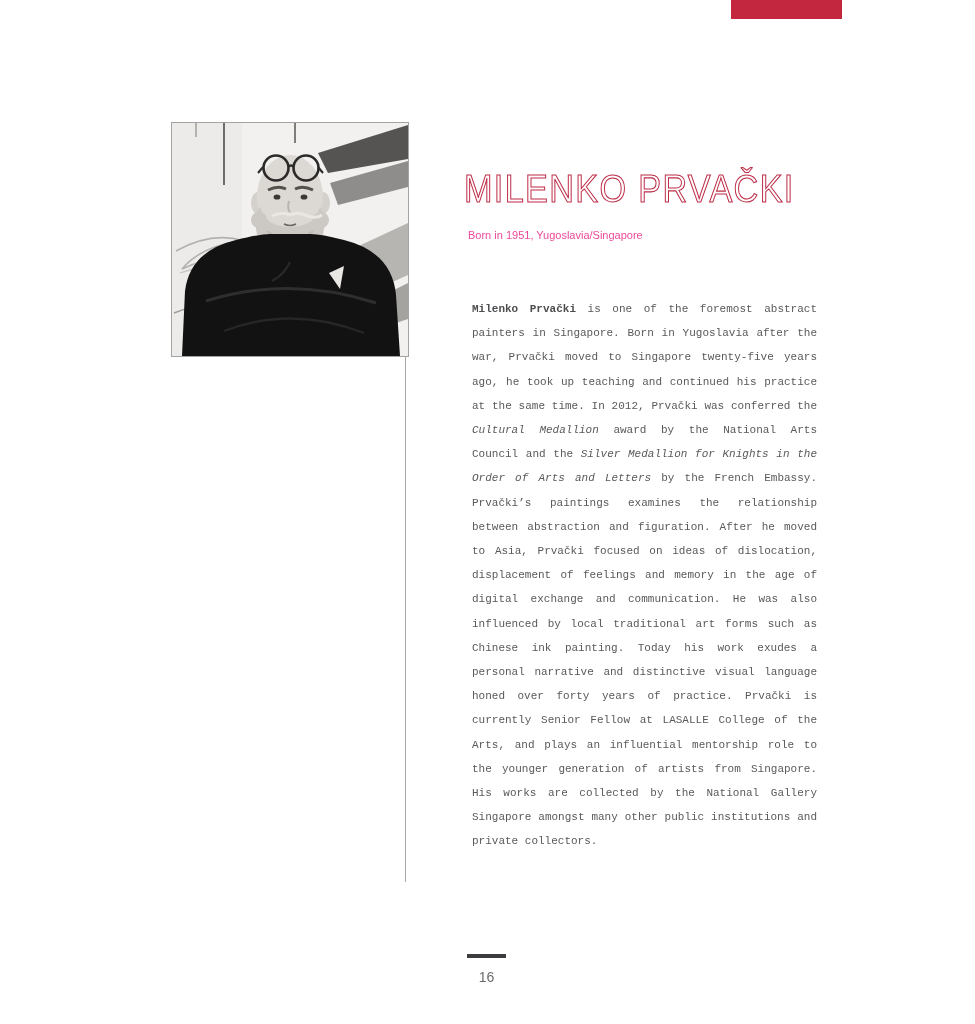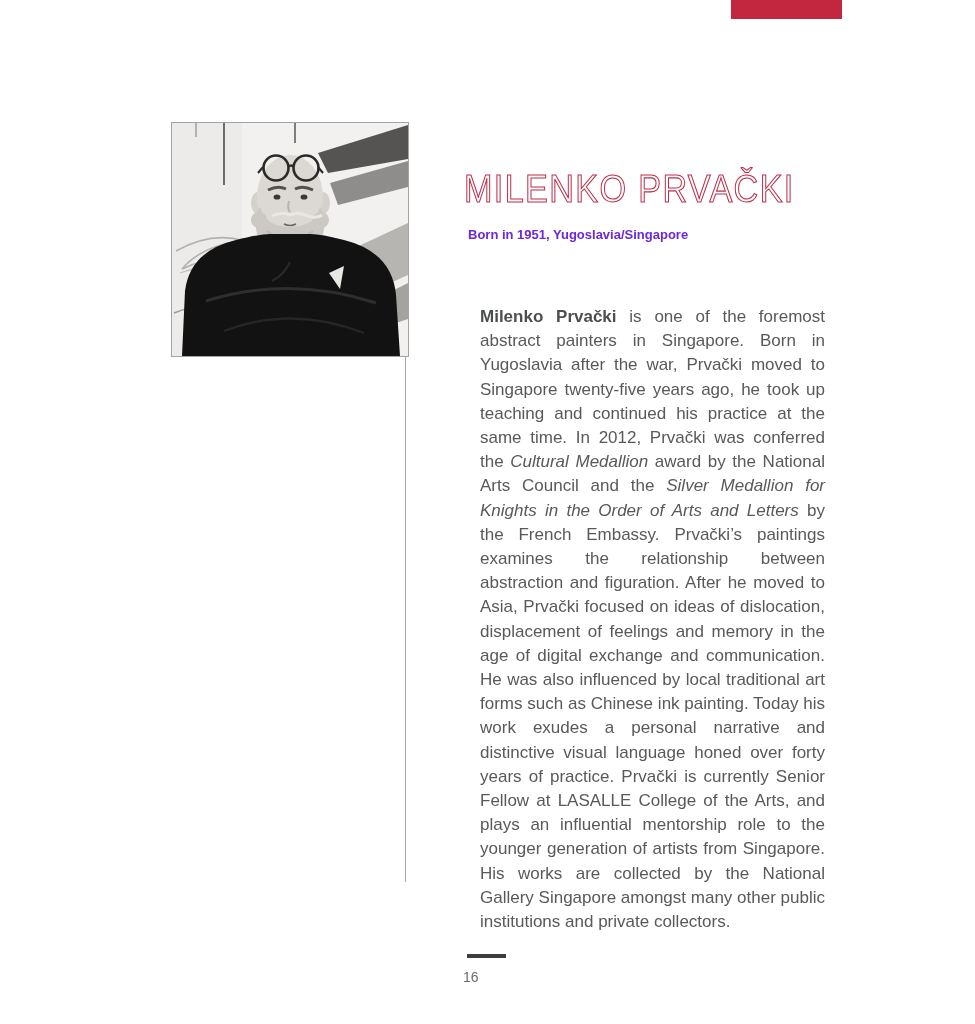--- a/index.html
+++ b/index.html
@@ -24,34 +24,34 @@
     font-size:38px;font-weight:100;letter-spacing:1.5px;line-height:1;
     transform:scaleX(.9);transform-origin:left top;
     color:#c4485e;white-space:nowrap;
   }
   @supports (-webkit-text-stroke: 1px #000){
     .title{color:transparent;-webkit-text-stroke:1.1px #bd2e48;}
   }
   
   .subtitle{
     position:absolute;left:468px;top:224px;margin:0;
-    font-size:13px;line-height:22px;color:#6d28d9;white-space:nowrap;font-weight:bold;
+    font-size:11px;line-height:22px;color:#ec4899;white-space:nowrap;
   }
   
   .bio{
-    position:absolute;left:464px;top:289px;width:345px;margin:16px;
-    font-size:17px;line-height:24.2px;color:#58595b;
-    text-align:justify;text-justify:inter-word;
+    position:absolute;left:464px;top:289px;width:345px;margin:8px;
+    font-size:11px;line-height:24.2px;color:#58595b;
+    text-align:justify;text-justify:inter-word;font-family:Liberation Mono, monospace;
   }
   .bio .b{font-weight:bold;color:#4d4e50;}
   .bio .i{font-style:italic;}
   
   .footer-rule{position:absolute;left:467px;top:954px;width:39px;height:4px;background:#3d3d3f;}
   .page-number{
-    position:absolute;left:463px;top:969px;width:47px;
+    position:absolute;left:463px;top:969px;width:47px;text-align:center;
     font-size:14px;color:#6a6b6e;
   }
 </style>
 </head>
 <body>
 
 <div class="page">
 
   <div class="red-h"></div>
   <div class="red-v"></div>

